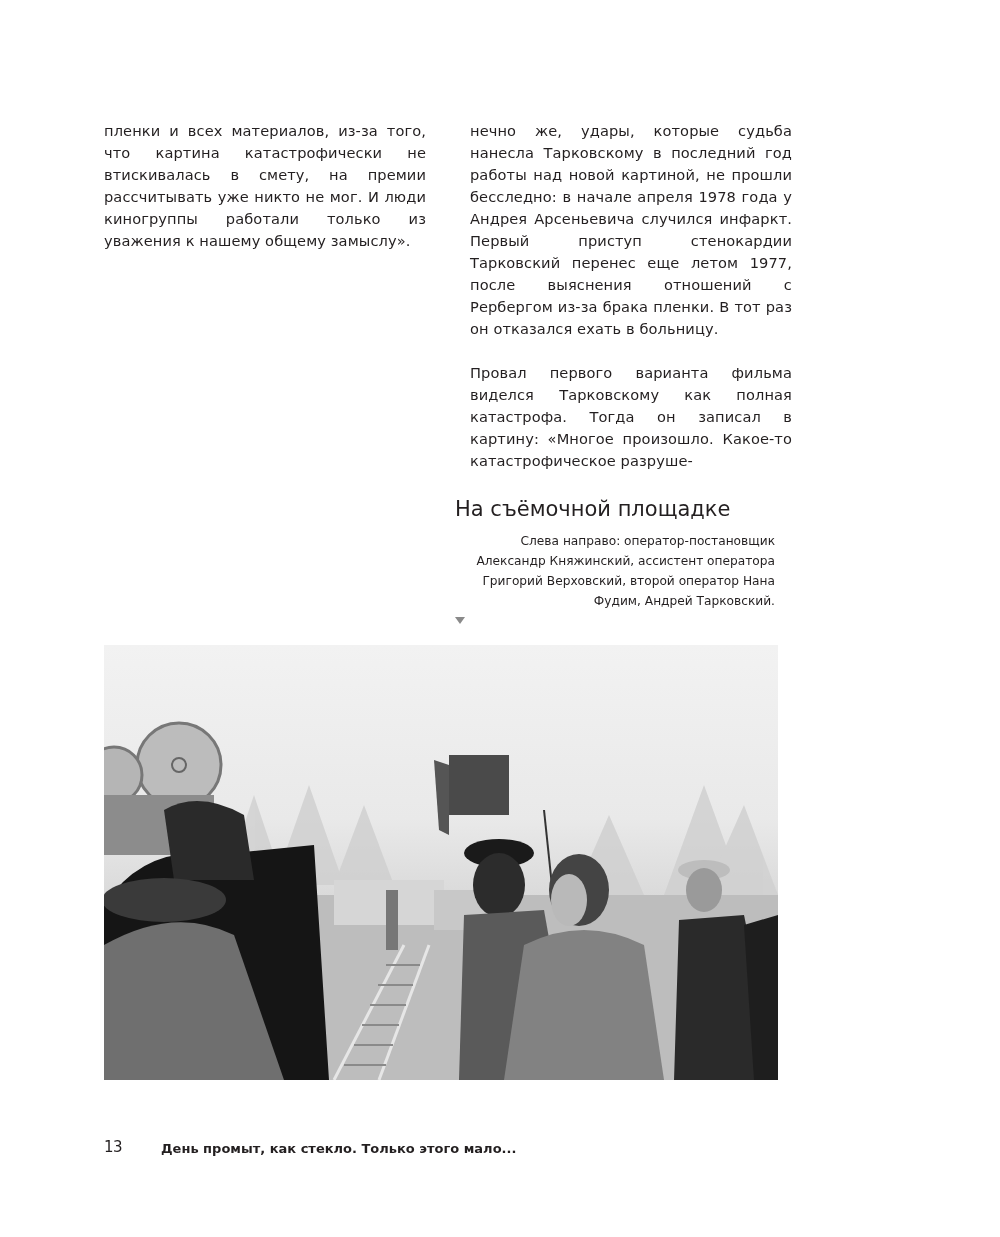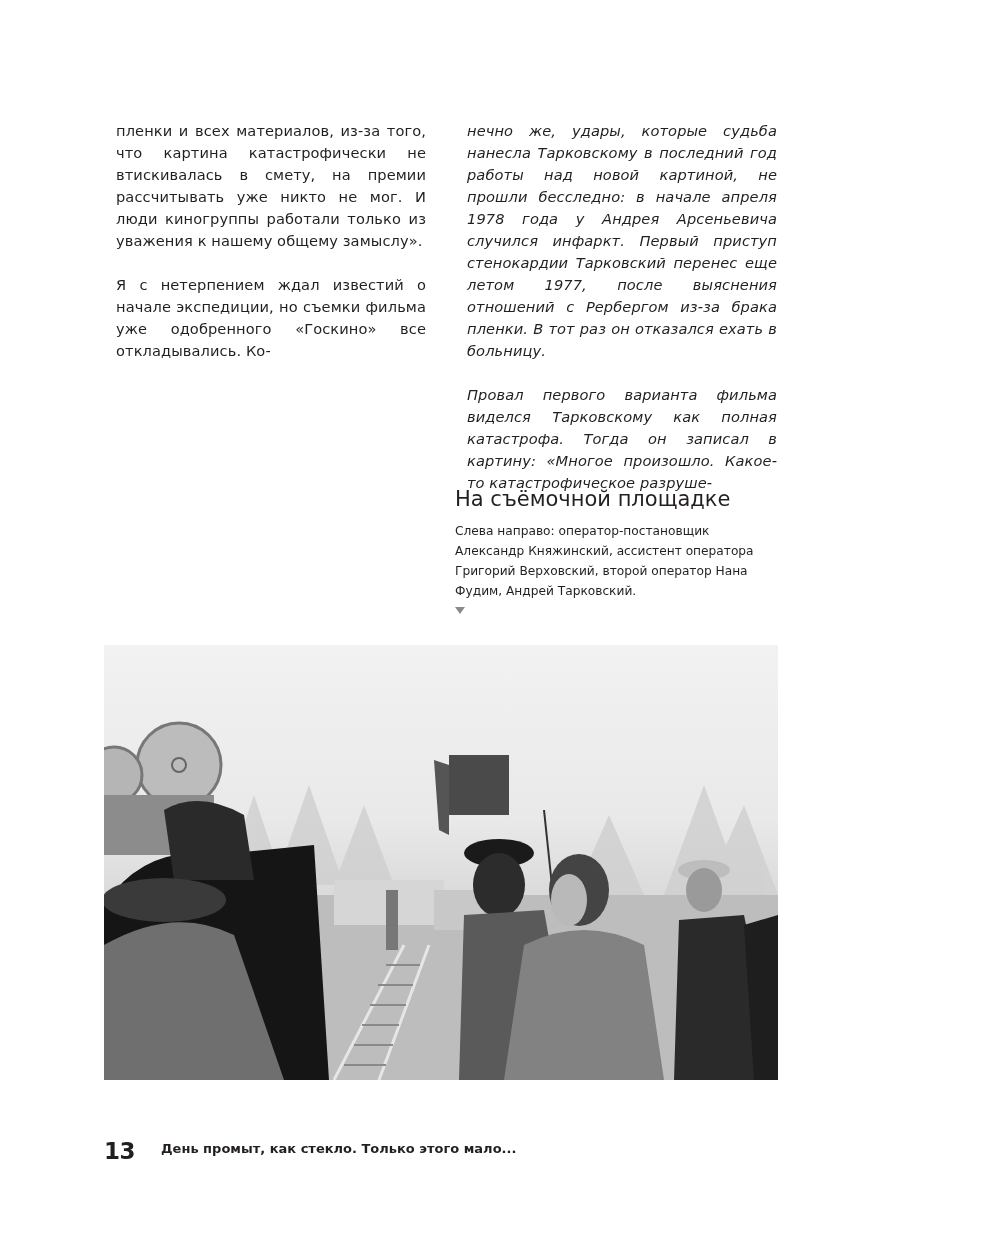--- a/index.html
+++ b/index.html
@@ -1,40 +1,39 @@
 <!DOCTYPE html>
 <html><head>
 <meta charset="utf-8">
 <style>
   html, body { margin: 0; padding: 0; background: #ffffff; }
   body { width: 1000px; height: 1237px; position: relative; overflow: hidden;
          font-family: "DejaVu Sans", sans-serif; color: #231f20; }
   .col { position: absolute; width: 322px; font-size: 14.6px; line-height: 22px;
          text-align: justify; letter-spacing: 0.1px; }
-  .col p { margin: 0 0 22px 12px; }
+  .col p { margin: 0 0 22px 0; }
   .col-left { left: 104px; top: 120px; }
-  .col-right { left: 455px; top: 120px; font-style: italic; }
-  .caption { position: absolute; left: 455px; top: 485px; width: 320px; }
+  .col-right { left: 470px; top: 120px; }
+  .caption { position: absolute; left: 455px; top: 495px; width: 320px; }
   .caption-title { font-size: 21px; line-height: 28px; color: #231f20; margin: 0 0 8px 0; font-weight: normal; }
-  .caption-text { font-size: 12.2px; line-height: 20px; color: #231f20; margin: 0; }
+  .caption-text { font-size: 12.2px; line-height: 20px; color: #231f20; margin: 0; text-align: right; }
   .caption-arrow { width: 0; height: 0; border-left: 5px solid transparent; border-right: 5px solid transparent;
                    border-top: 7px solid #8a8a8a; margin-top: 6px; }
   .photo { position: absolute; left: 104px; top: 645px; width: 674px; height: 435px; overflow: hidden;
            background: linear-gradient(180deg, #f2f2f2 0%, #e9e9e9 40%, #d8d8d8 60%, #9a9a9a 100%); }
   .photo svg { display: block; }
   .footer { position: absolute; left: 104px; top: 1140px; font-size: 13px; color: #231f20; }
-  .page-num { position: absolute; left: 0; top: -2px; font-weight: bold; font-size: 23px; font-family: "DejaVu Sans", sans-serif; letter-spacing: -0.5px; }
+  .page-num { position: absolute; left: 0; top: -2px; font-weight: normal; font-size: 15px; font-family: "DejaVu Sans", sans-serif; letter-spacing: -0.5px; }
   .running-title { position: absolute; left: 57px; top: 1px; white-space: nowrap; font-weight: bold; }
 </style>
 </head>
 <body>
 
 <div class="col col-left">
   <p>пленки и всех материалов, из-за того, что картина катастрофически не втискивалась в смету, на премии рассчитывать уже никто не мог. И люди киногруппы работали только из уважения к нашему общему замыслу».</p>
-  <p>Я с нетерпением ждал известий о начале экспедиции, но съемки фильма уже одобренного «Госкино» все откладывались. Ко-</p>
 </div>
 
 <div class="col col-right">
   <p>нечно же, удары, которые судьба нанесла Тарковскому в последний год работы над новой картиной, не прошли бесследно: в начале апреля 1978 года у Андрея Арсеньевича случился инфаркт. Первый приступ стенокардии Тарковский перенес еще летом 1977, после выяснения отношений с Рербергом из-за брака пленки. В тот раз он отказался ехать в больницу.</p>
   <p>Провал первого варианта фильма виделся Тарковскому как полная катастрофа. Тогда он записал в картину: «Многое произошло. Какое-то катастрофическое разруше-</p>
 </div>
 
 <div class="caption">
   <h2 class="caption-title">На съёмочной площадке</h2>
   <p class="caption-text">Слева направо: оператор-постановщик Александр Княжинский, ассистент оператора Григорий Верховский, второй оператор Нана Фудим, Андрей Тарковский.</p>

